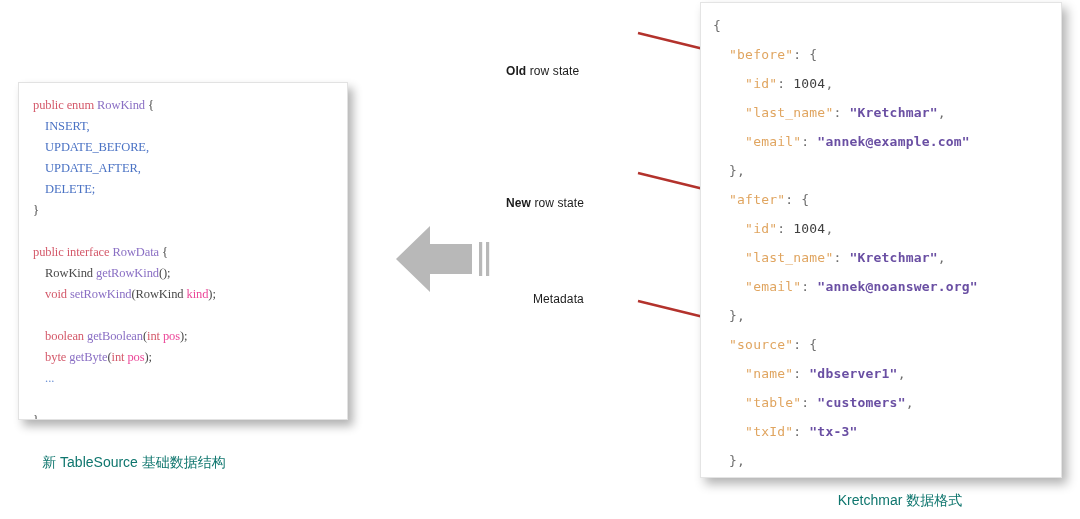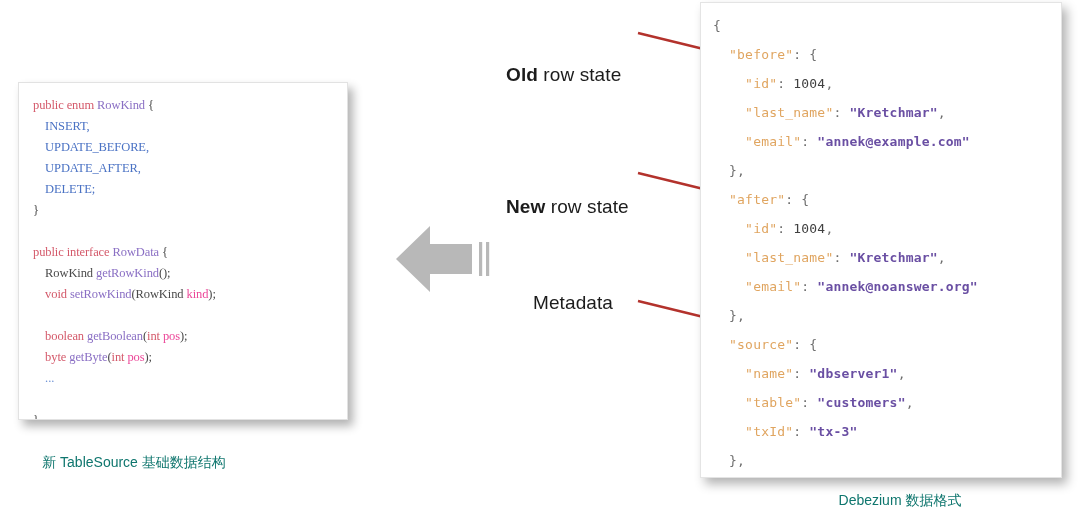--- a/index.html
+++ b/index.html
@@ -53,21 +53,21 @@
     position: absolute;
     left: 396px;
     top: 222px;
     width: 96px;
     height: 74px;
   }
 
   
   .annot {
     position: absolute;
-    font-size: 19px;
+    font-size: 12px;
     color: #1c1c1c;
     white-space: nowrap;
     letter-spacing: 0.1px;
   }
   .annot .b { font-weight: bold; }
   #label-old      { left: 506px; top: 64px; }
   #label-new      { left: 506px; top: 196px; }
   #label-metadata { left: 533px; top: 292px; }
 
   
@@ -161,13 +161,13 @@
   <svg width="102" height="36" viewBox="0 0 102 36">
     <line x1="2" y1="5" x2="88" y2="26" stroke="#b3322c" stroke-width="2.4"></line>
     <polygon points="98,29 80,18 83,28 74,31" fill="#b3322c"></polygon>
   </svg>
 </div>
 
 <div id="json-card">
   <div class="json-body"><span class="jl"><span class="j-punct">{</span></span><span class="jl"><span class="j-punct">  </span><span class="j-key">"before"</span><span class="j-punct">: {</span></span><span class="jl"><span class="j-punct">    </span><span class="j-key">"id"</span><span class="j-punct">: </span><span class="j-num">1004</span><span class="j-punct">,</span></span><span class="jl"><span class="j-punct">    </span><span class="j-key">"last_name"</span><span class="j-punct">: </span><span class="j-str">"Kretchmar"</span><span class="j-punct">,</span></span><span class="jl"><span class="j-punct">    </span><span class="j-key">"email"</span><span class="j-punct">: </span><span class="j-str">"annek@example.com"</span></span><span class="jl"><span class="j-punct">  },</span></span><span class="jl"><span class="j-punct">  </span><span class="j-key">"after"</span><span class="j-punct">: {</span></span><span class="jl"><span class="j-punct">    </span><span class="j-key">"id"</span><span class="j-punct">: </span><span class="j-num">1004</span><span class="j-punct">,</span></span><span class="jl"><span class="j-punct">    </span><span class="j-key">"last_name"</span><span class="j-punct">: </span><span class="j-str">"Kretchmar"</span><span class="j-punct">,</span></span><span class="jl"><span class="j-punct">    </span><span class="j-key">"email"</span><span class="j-punct">: </span><span class="j-str">"annek@noanswer.org"</span></span><span class="jl"><span class="j-punct">  },</span></span><span class="jl"><span class="j-punct">  </span><span class="j-key">"source"</span><span class="j-punct">: {</span></span><span class="jl"><span class="j-punct">    </span><span class="j-key">"name"</span><span class="j-punct">: </span><span class="j-str">"dbserver1"</span><span class="j-punct">,</span></span><span class="jl"><span class="j-punct">    </span><span class="j-key">"table"</span><span class="j-punct">: </span><span class="j-str">"customers"</span><span class="j-punct">,</span></span><span class="jl"><span class="j-punct">    </span><span class="j-key">"txId"</span><span class="j-punct">: </span><span class="j-str">"tx-3"</span></span><span class="jl"><span class="j-punct">  },</span></span><span class="jl"></span></div>
 </div>
 
-<div class="caption" id="caption-right">Debezium 数据格式</div>
+<div class="caption" id="caption-right">Kretchmar 数据格式</div>
 
 </body></html>

